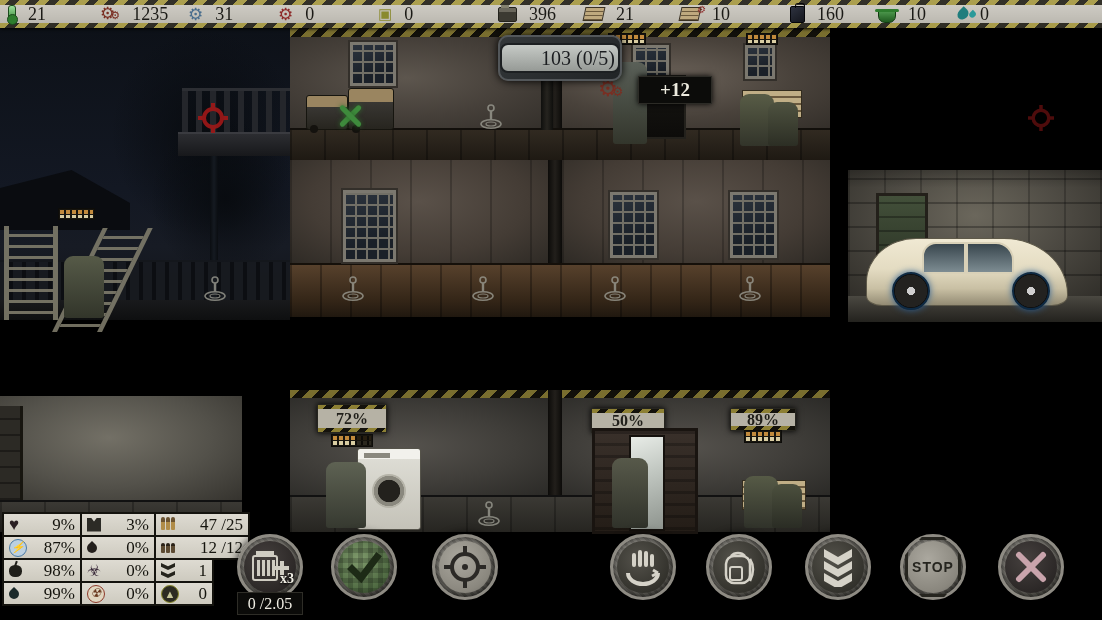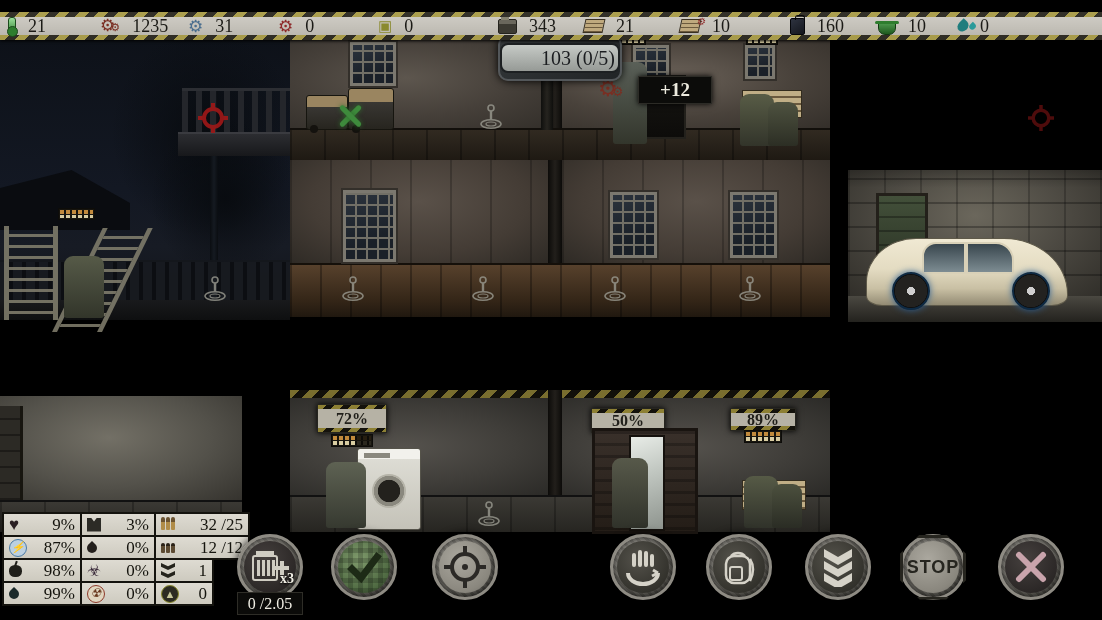--- a/index.html
+++ b/index.html
@@ -1,19 +1,19 @@
 <!DOCTYPE html>
 <html><head>
 <meta charset="utf-8">
 <style>
   html,body{margin:0;padding:0;background:#000;}
   #app{position:relative;width:1102px;height:620px;background:#000;overflow:hidden;
        font-family:"Liberation Serif",serif;-webkit-font-smoothing:antialiased;}
   
-  .topbar{position:absolute;left:0;top:12px;width:1102px;height:28px;
+  .topbar{position:absolute;left:0;top:0;width:1102px;height:28px;
     background:linear-gradient(180deg,#d2cfc8,#c2bfb7 60%,#b5b2aa);box-shadow:0 1px 3px #000;}
   .topbar::before,.topbar::after{content:"";position:absolute;left:0;right:0;height:5px;
     background:repeating-linear-gradient(135deg,#a59739 0 7px,#17150d 7px 14px);opacity:.85;}
   .topbar::before{top:0}.topbar::after{bottom:0}
   .res{position:absolute;top:4px;height:20px;display:flex;align-items:center;gap:12px;z-index:2;}
   .res b{font-size:18px;font-weight:normal;color:#1b1a16;line-height:20px;}
   .ic{display:inline-block;position:relative;}
   .g{font-style:normal;font-size:17px;line-height:17px;}
   .therm{width:6px;height:16px;background:linear-gradient(180deg,#9adf9a,#2e7d2e);border-radius:3px;border:1px solid #1c4a1c;}
   .therm::after{content:"";position:absolute;left:-2px;bottom:-3px;width:9px;height:9px;border-radius:50%;background:#2e7d2e;border:1px solid #1c4a1c;}
@@ -121,21 +121,21 @@
       radial-gradient(circle at 36% 30%,#b8b5ac,#85827a 52%,#55534c 78%,#31302b);
     border:3px solid #8e8b83;box-shadow:inset 0 0 12px rgba(0,0,0,.9),0 0 10px rgba(0,0,0,.9);
     display:flex;align-items:center;justify-content:center;box-sizing:border-box;}
   .abtn .inner{width:52px;height:52px;border-radius:50%;display:flex;align-items:center;justify-content:center;
     background:radial-gradient(circle at 40% 35%,#54524b,#34332d 70%,#23221e);}
   .abtn .inner.light{background:radial-gradient(circle at 40% 35%,#aba89f,#8a877e 70%,#6a6861);}
   .abtn .inner.green{background:repeating-linear-gradient(0deg,rgba(0,0,0,.18) 0 5px,rgba(0,0,0,0) 5px 10px),repeating-linear-gradient(90deg,rgba(0,0,0,.18) 0 5px,rgba(0,0,0,0) 5px 10px),radial-gradient(circle at 40% 35%,#7f9a6c,#4f6a42 70%,#2d3c24);}
   .abtn .inner.dark{background:radial-gradient(circle at 40% 35%,#45403e,#2c2827 70%,#1c1a19);}
   .timer{position:absolute;left:237px;top:592px;width:64px;height:21px;background:#0b0b09;border:1px solid #2e2d27;color:#efede3;display:flex;align-items:center;justify-content:center;font-size:16px;z-index:7;}
   .x3{position:absolute;right:6px;bottom:10px;color:#f0eee4;font-weight:bold;font-size:14px;text-shadow:0 1px 2px #000;}
-  .stoptext{font-family:"Liberation Sans",sans-serif;font-weight:bold;font-size:18px;letter-spacing:1px;color:#26251f;background:transparent;border:3px solid #26251f;padding:19px 4px;clip-path:polygon(30% 0,70% 0,100% 30%,100% 70%,70% 100%,30% 100%,0 70%,0 30%);}
+  .stoptext{font-family:"Liberation Sans",sans-serif;font-weight:bold;font-size:14px;letter-spacing:1px;color:#26251f;background:transparent;border:3px solid #26251f;padding:19px 4px;clip-path:polygon(30% 0,70% 0,100% 30%,100% 70%,70% 100%,30% 100%,0 70%,0 30%);}
 </style>
 </head>
 <body>
 
 <div id="app">
 
   <div class="scene">
 
     <div class="abs sky" style="left:0;top:0;width:290px;height:292px;">
       <div class="abs roofsil" style="left:0;top:142px;width:130px;height:60px;"></div>
@@ -341,21 +341,21 @@
     <div class="res" style="left:278px;">
       <i class="ic g" style="color:#8e2a2a;">⚙</i>
       <b>0</b>
     </div>
     <div class="res" style="left:378px;">
       <i class="ic g" style="color:#8a8a2e;font-size:15px;">▣</i>
       <b>0</b>
     </div>
     <div class="res" style="left:498px;">
       <i class="ic press-ic"></i>
-      <b>343</b>
+      <b>396</b>
     </div>
     <div class="res" style="left:584px;">
       <i class="ic planks-ic"></i>
       <b>21</b>
     </div>
     <div class="res" style="left:680px;">
       <i class="ic planks-ic">
           <span class="g" style="position:absolute;right:-6px;top:-7px;font-size:10px;color:#8e2a2a;">⚙</span>
         </i>
       <b>10</b>
@@ -379,21 +379,21 @@
       <div class="scell" style="width:66px;">
         <i class="sic heart">♥</i>
         <b>9%</b>
       </div>
       <div class="scell" style="width:62px;">
         <i class="vest"></i>
         <b>3%</b>
       </div>
       <div class="scell" style="width:82px;">
         <i><span class="bullet gold"></span><span class="bullet gold"></span><span class="bullet gold"></span></i>
-        <b>32 /25</b>
+        <b>47 /25</b>
       </div>
     </div>
     <div class="srow">
       <div class="scell" style="width:66px;">
         <i class="circic" style="border:1px solid #4a7ba6;background:#bcd0e0;color:#15140e;">⚡</i>
         <b>87%</b>
       </div>
       <div class="scell" style="width:62px;">
         <i class="dropic" style="background:#231f1c;"></i>
         <b>0%</b>

